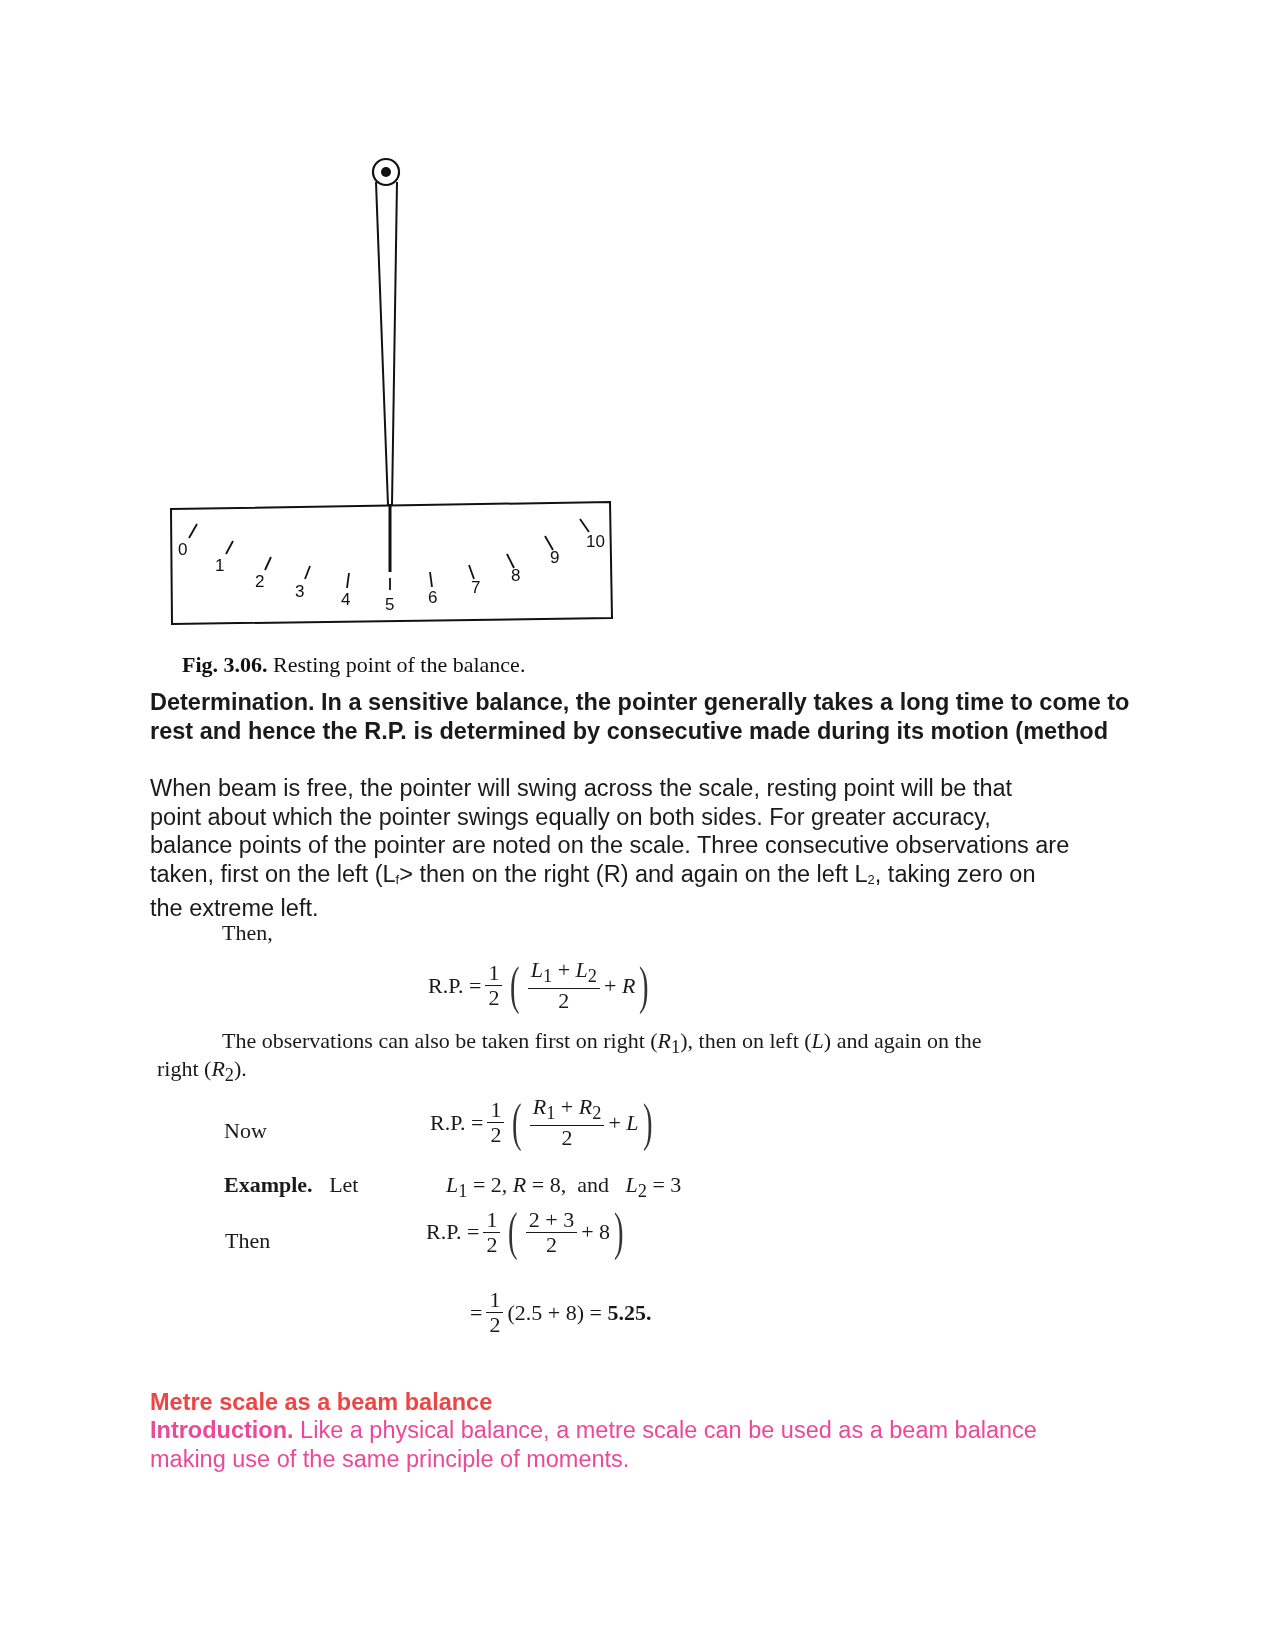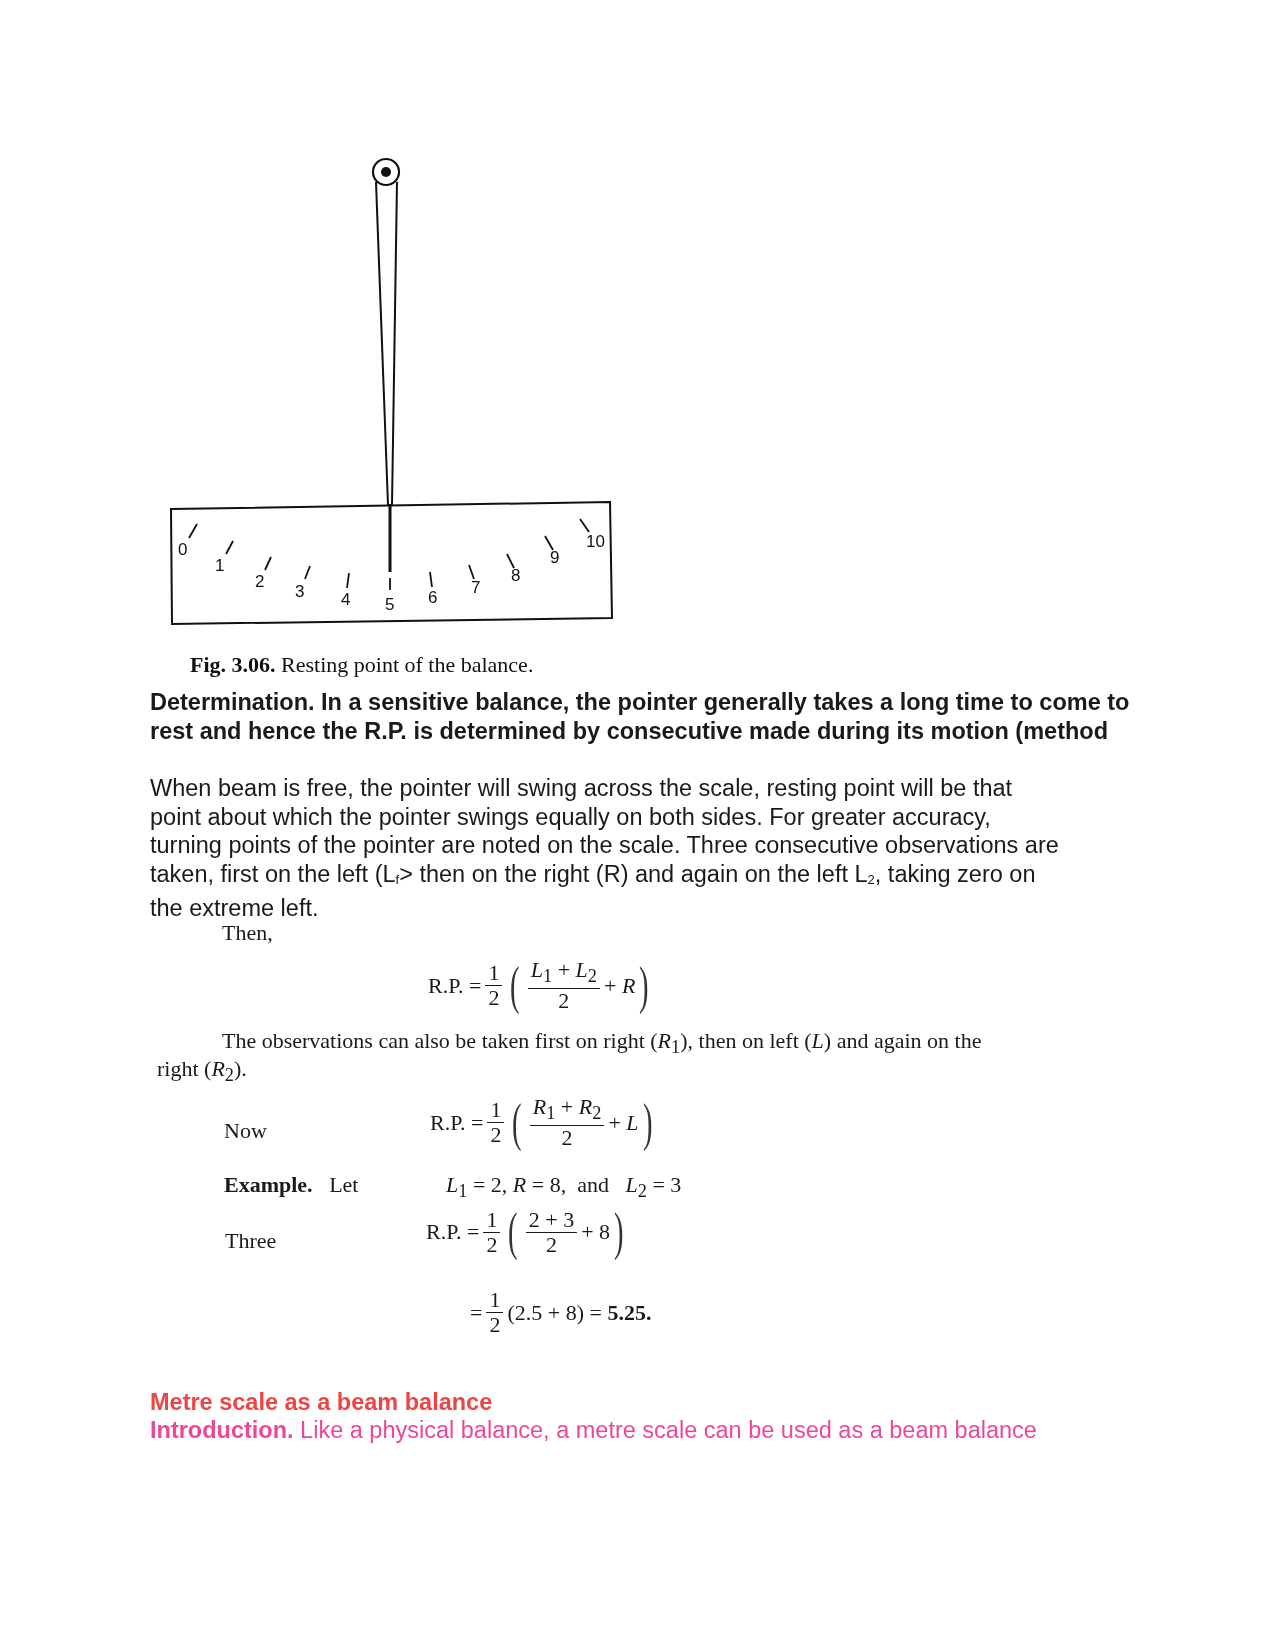--- a/index.html
+++ b/index.html
@@ -1,21 +1,21 @@
 <!DOCTYPE html>
 <html><head>
   <meta charset="utf-8">
   <style>
     html, body { margin: 0; padding: 0; background: #ffffff; }
     body { width: 1275px; height: 1650px; position: relative; overflow: hidden; color: #111; }
     .abs { position: absolute; }
     .sans { font-family: "Liberation Sans", sans-serif; }
     .serif { font-family: "Liberation Serif", "DejaVu Serif", serif; }
     .figure { left: 0; top: 0; width: 1275px; height: 660px; }
-    .caption { left: 190px; top: 652px; font-size: 22px; white-space: nowrap; }
+    .caption { left: 182px; top: 652px; font-size: 22px; white-space: nowrap; }
     .caption b { font-weight: bold; }
     .para { left: 150px; width: 990px; font-size: 23.5px; line-height: 28.6px; color: #1a1a1a; }
     .para .line { display: block; white-space: nowrap; }
     .para sub { font-size: 13px; vertical-align: -2px; }
     .serif-line { font-size: 22px; white-space: nowrap; color: #1a1a1a; }
     .math { font-family: "Liberation Serif", "DejaVu Serif", serif; font-size: 22px; color: #1a1a1a; }
     .frac { display: inline-block; vertical-align: middle; text-align: center; margin: 0 4px; }
     .frac .num { display: block; border-bottom: 1.5px solid #1a1a1a; padding: 0 3px; line-height: 24px; }
     .frac .den { display: block; line-height: 24px; }
     .paren { display: inline-block; vertical-align: middle; font-size: 52px; line-height: 52px; transform: scaleX(0.55); font-weight: 300; color: #333; }
@@ -75,21 +75,21 @@
 </div>
 
 <div class="abs para sans" style="top:688px;font-weight:bold;">
   <span class="line">Determination. In a sensitive balance, the pointer generally takes a long time to come to</span>
   <span class="line">rest and hence the R.P. is determined by consecutive made during its motion (method</span>
 </div>
 
 <div class="abs para sans" style="top:774px;">
   <span class="line">When beam is free, the pointer will swing across the scale, resting point will be that</span>
   <span class="line">point about which the pointer swings equally on both sides. For greater accuracy,</span>
-  <span class="line">turning points of the pointer are noted on the scale. Three consecutive observations are</span>
+  <span class="line">balance points of the pointer are noted on the scale. Three consecutive observations are</span>
   <span class="line"><span>taken, first on the left (L</span><sub>f</sub><span>&gt; then on the right (R) and again on the left L</span><sub>2</sub><span>, taking zero on</span></span>
   <span class="line">the extreme left.</span>
 </div>
 
 <div class="abs serif serif-line" style="left:222px;top:920px;">Then,</div>
 
 <div class="abs math row" style="left:428px;top:958px;">
   <span>R.P. =</span>
   <span class="frac">
     <span class="num">1</span>
@@ -127,21 +127,21 @@
   <span class="paren">)</span>
 </div>
 
 <div class="abs serif serif-line" style="left:224px;top:1172px;">
   <b>Example.</b>&nbsp;&nbsp;&nbsp;<span>Let</span>
 </div>
 <div class="abs math" style="left:446px;top:1172px;white-space:nowrap;">
   <span class="it">L</span><sub>1</sub><span> = 2, </span><span class="it">R</span><span> = 8,</span>&nbsp;&nbsp;<span>and</span>&nbsp;&nbsp;&nbsp;<span class="it">L</span><sub>2</sub><span> = 3</span>
 </div>
 
-<div class="abs serif serif-line" style="left:225px;top:1228px;">Three</div>
+<div class="abs serif serif-line" style="left:225px;top:1228px;">Then</div>
 <div class="abs math row" style="left:426px;top:1206px;">
   <span>R.P. =</span>
   <span class="frac">
     <span class="num">1</span>
     <span class="den">2</span>
   </span>
   <span class="paren">(</span>
   <span class="frac">
     <span class="num">2 + 3</span>
     <span class="den">2</span>
@@ -155,13 +155,14 @@
   <span class="frac">
     <span class="num">1</span>
     <span class="den">2</span>
   </span>
   <span>(2.5 + 8) =</span>&nbsp;<b>5.25.</b>
 </div>
 
 <div class="abs heading sans">Metre scale as a beam balance</div>
 <div class="abs intro sans">
   <span class="line"><b>Introduction.</b><span> Like a physical balance, a metre scale can be used as a beam balance</span></span>
+  <span class="line">making use of the same principle of moments.</span>
 </div>
 
 </body></html>

